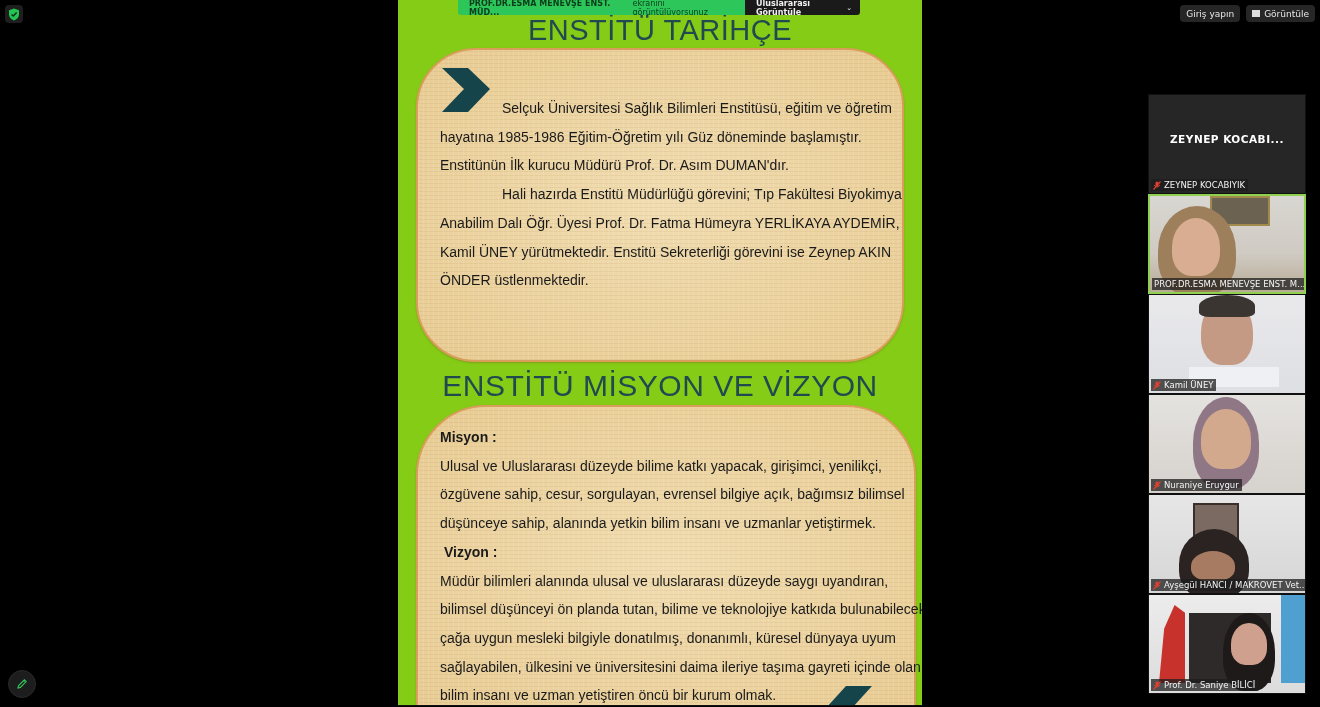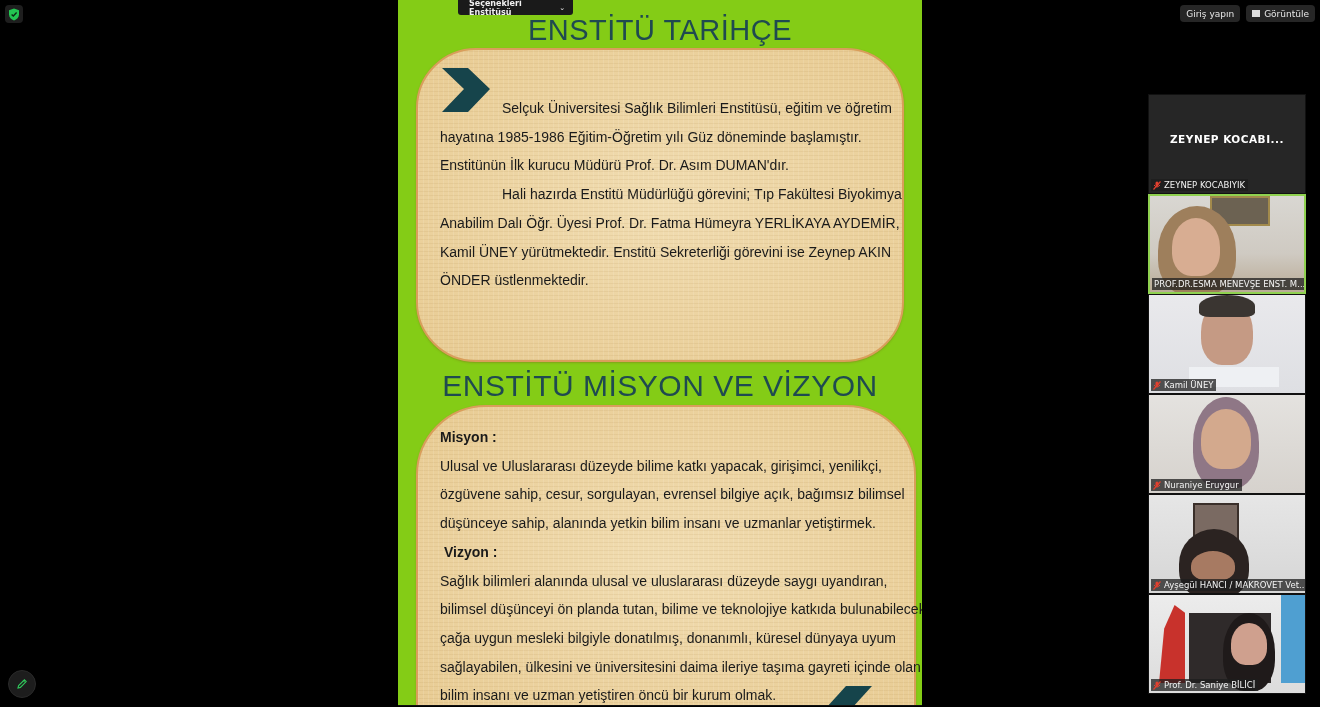--- a/index.html
+++ b/index.html
@@ -110,36 +110,40 @@
 
   <div class="slide-title title-2">ENSTİTÜ MİSYON VE VİZYON</div>
 
   <div class="paper paper-2">
     <div class="p-text p2">
       <span class="line bold">Misyon :</span>
       <span class="line">Ulusal ve Uluslararası düzeyde bilime katkı yapacak, girişimci, yenilikçi,</span>
       <span class="line">özgüvene sahip, cesur, sorgulayan, evrensel bilgiye açık, bağımsız bilimsel</span>
       <span class="line">düşünceye sahip, alanında yetkin bilim insanı ve uzmanlar yetiştirmek.</span>
       <span class="line bold" style="padding-left:4px">Vizyon :</span>
-      <span class="line">Sağlık bilimleri alanında ulusal ve uluslararası düzeyde saygı uyandıran,</span>
+      <span class="line">Müdür bilimleri alanında ulusal ve uluslararası düzeyde saygı uyandıran,</span>
       <span class="line">bilimsel düşünceyi ön planda tutan, bilime ve teknolojiye katkıda bulunabilecek</span>
       <span class="line">çağa uygun mesleki bilgiyle donatılmış, donanımlı, küresel dünyaya uyum</span>
       <span class="line">sağlayabilen, ülkesini ve üniversitesini daima ileriye taşıma gayreti içinde olan</span>
       <span class="line">bilim insanı ve uzman yetiştiren öncü bir kurum olmak.</span>
     </div>
   </div>
 
   <svg class="corner-chev" width="60" height="30" viewBox="0 0 60 30">
     <polygon points="28,8 54,8 34,30 8,30" fill="#16444b"></polygon>
   </svg>
 </div>
 
 <div class="notify">
+  <div class="notify-green">
+    <span>PROF.DR.ESMA MENEVŞE ENST. MÜD...</span>
+    <span class="normal">ekranını görüntülüyorsunuz</span>
+  </div>
   <div class="notify-dark">
-    <span>Seçenekleri Enstitüsü</span>
+    <span>Uluslararası Görüntüle</span>
     <span class="caret">⌄</span>
   </div>
 </div>
 
 <div class="panel">
 
   <div class="tile avatar-only">
     <div class="big-name">ZEYNEP KOCABI...</div>
     <div class="name-tag">
       <svg class="mic-off" viewBox="0 0 8 9">

